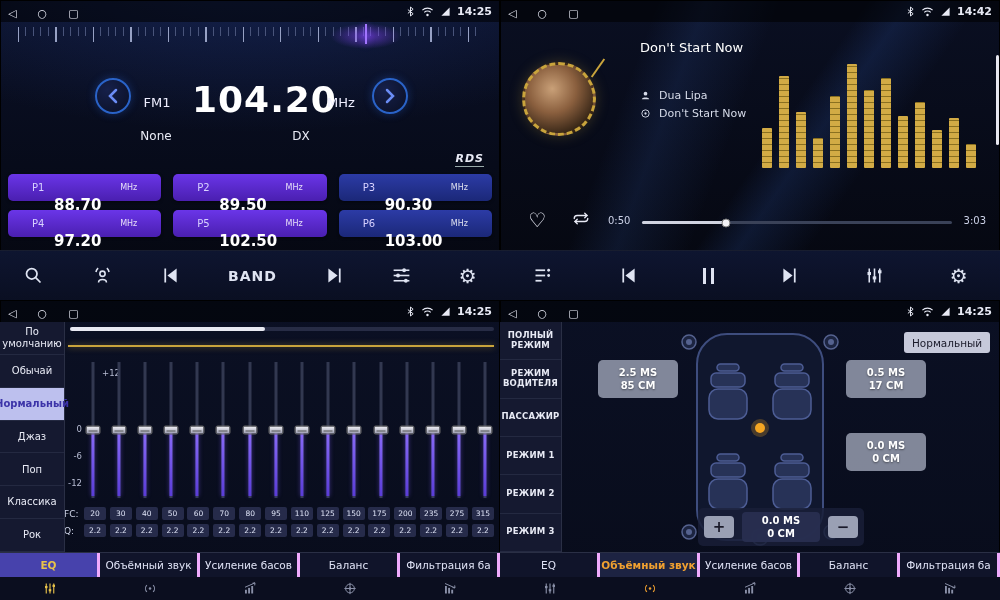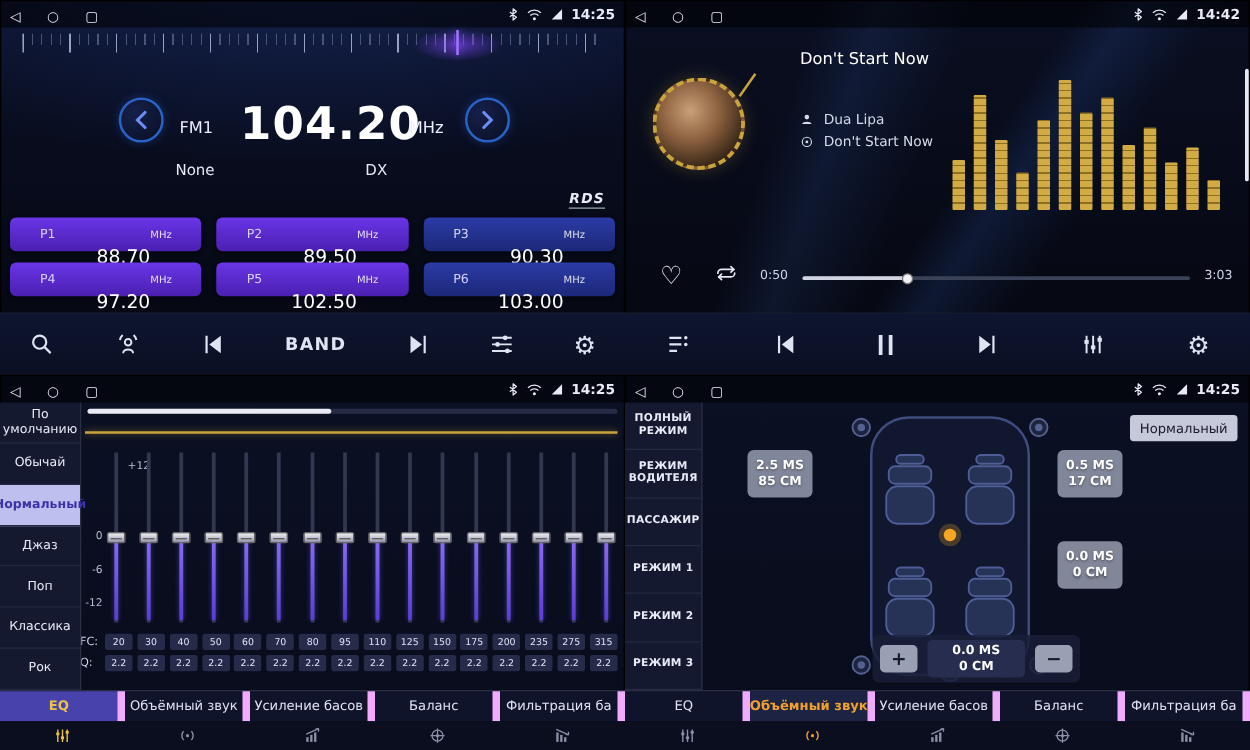--- a/index.html
+++ b/index.html
@@ -43,21 +43,21 @@
   .dx-label { position:absolute; left:276px; top:129px; width:50px; text-align:center; font-size:12px; color:#e8eaf5; }
   .rds-badge { position:absolute; right:16px; top:152px; font-size:11px; font-weight:bold; font-style:italic;
       letter-spacing:1px; color:#e8eaf5; border-bottom:1px solid #9aa; padding-bottom:1px; }
 
   .presets { position:absolute; left:8px; right:8px; top:174px; display:grid;
       grid-template-columns:repeat(3,1fr); gap:9px 12px; }
   .preset { height:27px; border-radius:5px; display:flex; align-items:center; padding:0 24px; cursor:pointer;
       background:linear-gradient(180deg,#6a35e8,#4a1fb0); box-shadow:0 1px 3px rgba(0,0,0,.5); }
   .preset:nth-child(3n) { background:linear-gradient(180deg,#2c3ba6,#1b2878); }
   .preset .p-num { font-size:10px; color:#d8d2ff; width:22px; }
-  .preset .p-freq { flex:1; text-align:right; font-size:15px; font-weight:normal;margin-top:34px; }
+  .preset .p-freq { flex:1; text-align:left; font-size:15px; font-weight:bold;margin-top:34px; }
   .preset .p-unit { font-size:8px; opacity:.85; }
 
   .toolbar { position:absolute; left:0; right:0; bottom:0; height:50px; display:flex;
       justify-content:space-around; align-items:center; color:#dfe4f2;
       background:linear-gradient(180deg,#0e1530,#0a0f22); border-top:1px solid rgba(255,255,255,.06); }
   .tb-item { display:flex; align-items:center; justify-content:center; cursor:pointer; }
   .tb-text { font-size:14px; font-weight:bold; letter-spacing:1px; }
   .glyph-gear { font-size:20px; line-height:1; }
 
   
@@ -95,21 +95,21 @@
       border-right:1px solid #2a2f45; display:flex; flex-direction:column; z-index:5; }
   .q-sur .sidebar { width:62px; }
   .sb-item { flex:1; display:flex; align-items:center; justify-content:center; text-align:center;
       font-size:10px; line-height:1.15; color:#e8eaf5; border-bottom:1px solid #242941; padding:0 3px; cursor:pointer; }
   .q-sur .sb-item { font-size:8.5px; font-weight:bold; letter-spacing:.2px; }
   .sb-item.active { background:#bdc0ee; color:#3c33a8; font-weight:bold; }
 
   .tabbar { position:absolute; left:0; right:0; bottom:23px; height:25px; display:flex;
       background:#10142a; border-top:1px solid #2a2f45; z-index:10; }
   .tab { flex:1; display:flex; align-items:center; justify-content:center; font-size:10.5px;
-      color:#dfe2f5; border-right:6px solid #f0abfc; overflow:hidden; white-space:nowrap; padding:0 2px; cursor:pointer; }
+      color:#dfe2f5; border-right:3px solid #f0abfc; overflow:hidden; white-space:nowrap; padding:0 2px; cursor:pointer; }
   .q-eq .tab.active { background:#4742ac; color:#e8c24a; font-weight:bold; }
   .q-sur .tab.active { background:#1d2342; color:#f0a030; font-weight:bold; }
   .iconbar { position:absolute; left:0; right:0; bottom:0; height:23px; display:flex; background:#0b0e1f; z-index:10; }
   .icon-cell { flex:1; display:flex; align-items:center; justify-content:center; color:#8a90a8; cursor:pointer; }
   .q-eq .icon-cell.active { color:#e8c24a; }
   .q-sur .icon-cell.active { color:#f0a030; }
 
   
   .eq-scroll { position:absolute; left:70px; right:6px; top:27px; height:4px; background:#272c45; border-radius:2px; }
   .eq-scroll-thumb { width:46%; height:100%; background:#e8e9f2; border-radius:2px; }
@@ -129,21 +129,21 @@
   .fc-label { top:209px; } .q-label { top:226px; }
   .chip-row { position:absolute; left:84px; right:6px; display:flex; justify-content:space-between; }
   .fc-row { top:207px; } .q-row { top:224px; }
   .chip { width:22px; height:13px; font-size:7.5px; background:#262b4a; color:#dde2f5;
       display:flex; align-items:center; justify-content:center; border-radius:2px; }
 
   
   .profile-btn { position:absolute; right:10px; top:32px; width:86px; height:21px; background:#c6c9da;
       color:#1a1a2a; font-size:10.5px; border-radius:3px; display:flex; align-items:center; justify-content:center; cursor:pointer; }
   .car-wrap { position:absolute; left:175px; top:28px; width:170px; height:218px; }
-  .delay-box { position:absolute; width:52px; height:38px; background:rgba(150,156,175,.85); border-radius:5px;
+  .delay-box { position:absolute; width:80px; height:38px; background:rgba(150,156,175,.85); border-radius:5px;
       color:#fff; display:flex; flex-direction:column; align-items:center; justify-content:center;
       font-size:10px; font-weight:bold; line-height:1.3; text-shadow:0 1px 2px rgba(0,0,0,.45); cursor:pointer; }
   .d-fl { left:98px; top:60px; } .d-fr { left:346px; top:60px; }
   .d-rl { left:98px; top:133px; } .d-rr { left:346px; top:133px; }
   .adjust { position:absolute; left:198px; top:208px; display:flex; align-items:center; gap:8px;
       background:rgba(25,30,55,.85); border-radius:5px; padding:4px 6px; }
   .adj-btn { width:30px; height:22px; background:#9aa0b4; border-radius:4px; color:#1a1a2a;
       font-size:15px; font-weight:bold; display:flex; align-items:center; justify-content:center; cursor:pointer; }
   .adj-display { width:78px; height:30px; background:rgba(40,46,80,.95); border-radius:4px; color:#fff;
       font-size:10px; font-weight:bold; display:flex; flex-direction:column; align-items:center; justify-content:center; line-height:1.3; }

